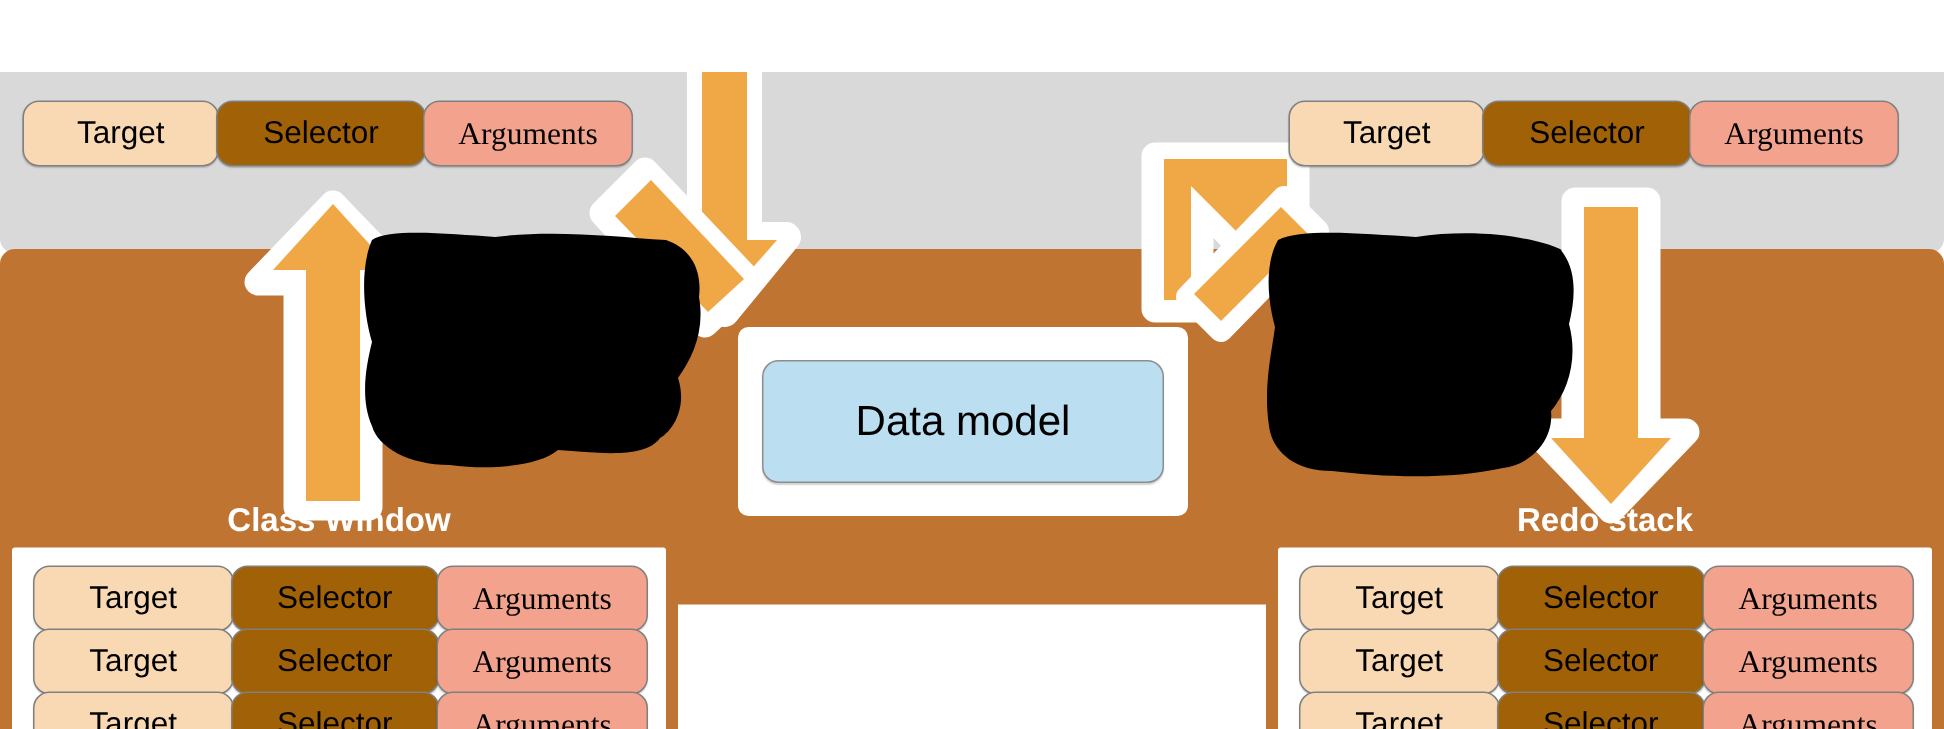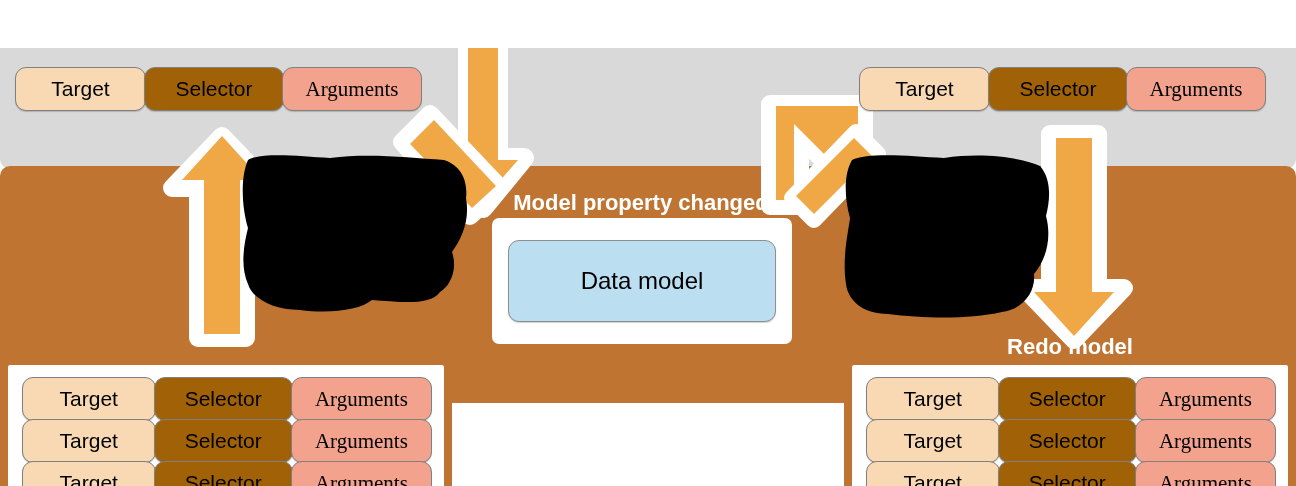--- a/index.html
+++ b/index.html
@@ -97,21 +97,21 @@
     position:absolute;left:492px;top:170px;width:300px;height:126px;
     box-sizing:border-box;
     background:#ffffff;border-radius:7px;
     display:flex;align-items:center;justify-content:center;
   }
   #model-inner{
     box-sizing:border-box;
     width:268px;height:82px;
     background:#bbdef0;border:1.6px solid #8e8e8e;border-radius:11px;
     display:flex;align-items:center;justify-content:center;
-    font-size:24px;color:#000;
+    font-size:28px;color:#000;
     box-shadow:0 1px 1px rgba(0,0,0,.18);
   }
 </style>
 </head>
 <body>
 
 <div id="stage">
 
   <div class="band-gray"></div>
   <div class="band-orange"></div>
@@ -168,26 +168,26 @@
     <div class="pill selector">Selector</div>
     <div class="pill arguments">Arguments</div>
   </div>
 
   <div class="pillrow toprow" id="toprow-right">
     <div class="pill target">Target</div>
     <div class="pill selector">Selector</div>
     <div class="pill arguments">Arguments</div>
   </div>
 
-  <div id="model-title">Model property changed</div>
   <div id="model-box">
     <div id="model-inner">Data model</div>
   </div>
 
-  <div class="stack-title" id="title-right">Redo model</div>
+  <div class="stack-title" id="title-left">Class Window</div>
+  <div class="stack-title" id="title-right">Redo stack</div>
 
   <div class="stack-panel" id="panel-left">
     <div class="pillrow">
       <div class="pill target">Target</div>
       <div class="pill selector">Selector</div>
       <div class="pill arguments">Arguments</div>
     </div>
     <div class="pillrow">
       <div class="pill target">Target</div>
       <div class="pill selector">Selector</div>

